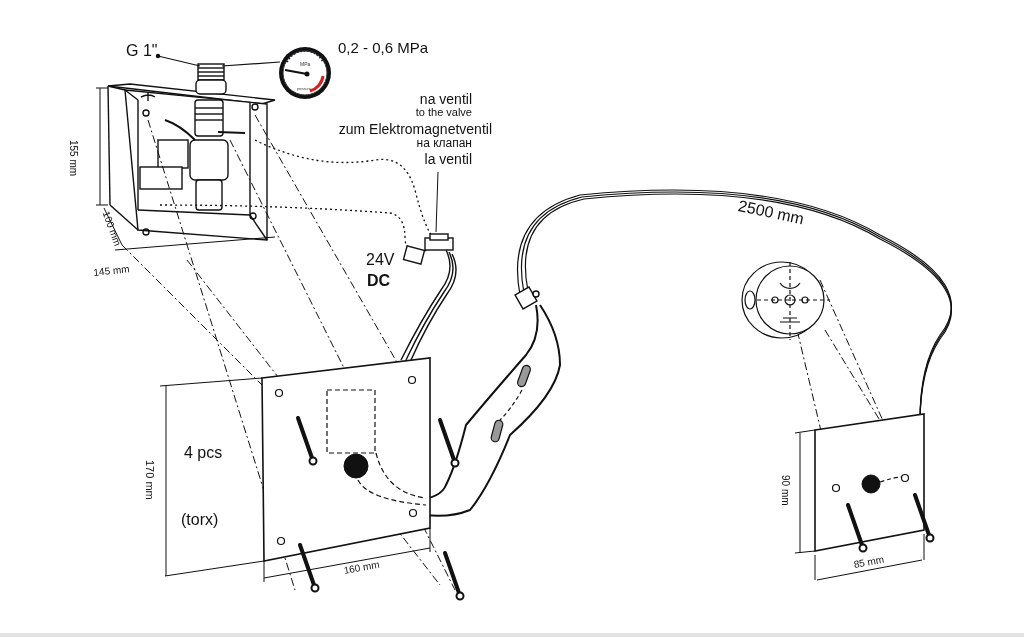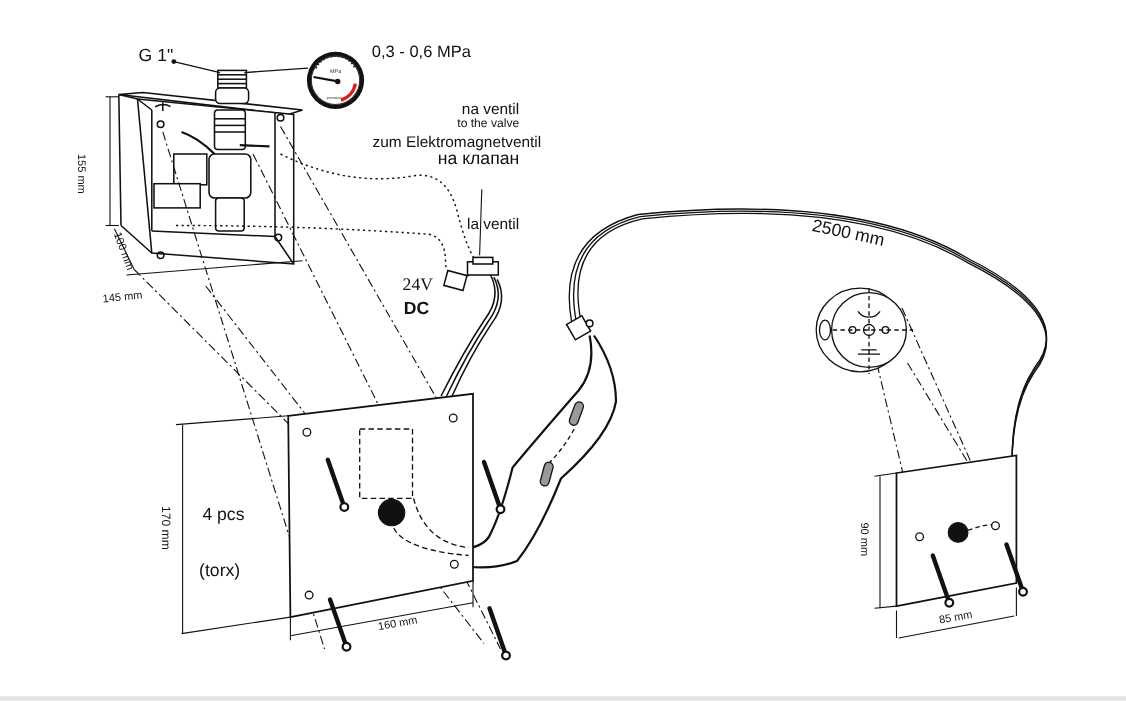--- a/index.html
+++ b/index.html
@@ -192,35 +192,35 @@
     <line x1="817" y1="580" x2="922" y2="560"></line>
   </g>
   <g>
     <use href="#screw" x="848" y="505" transform="rotate(0)"></use>
     <use href="#screw" x="915" y="495"></use>
   </g>
 </svg>
 
   
   <div class="lbl big" style="left:126px; top:43px;">G 1"</div>
-  <div class="lbl mid" style="left:338px; top:40px;">0,3 - 0,6 MPa</div>
+  <div class="lbl mid" style="left:338px; top:40px;">0,2 - 0,6 MPa</div>
 
   <div class="lbl mid right" style="right:552px; top:92px; font-size:14px;">na ventil</div>
   <div class="lbl mid right" style="right:552px; top:107px; font-size:11px;">to the valve</div>
   <div class="lbl mid right" style="right:532px; top:122px; font-size:14px;">zum Elektromagnetventil</div>
-  <div class="lbl mid right" style="right:552px; top:137px; font-size:16px;">на клапан</div>
-  <div class="lbl mid right" style="right:552px; top:152px; font-size:14px;margin-top:44px;">la ventil</div>
-
-  <div class="lbl big" style="left:366px; top:252px;font-family:Liberation Serif, serif;">24V</div>
+  <div class="lbl mid right" style="right:552px; top:137px; font-size:12px;">на клапан</div>
+  <div class="lbl mid right" style="right:552px; top:152px; font-size:14px;">la ventil</div>
+
+  <div class="lbl big" style="left:366px; top:252px;">24V</div>
   <div class="lbl big" style="left:367px; top:273px;font-weight:bold;">DC</div>
 
   <div class="lbl big" style="left:740px; top:198px; transform:rotate(12deg); transform-origin:left top;"></div>
   <div class="lbl big" style="left:740px; top:198px; transform:rotate(12deg); transform-origin:left top;">2500 mm</div>
 
-  <div class="lbl big" style="left:184px; top:461px;">4 pcs</div>
+  <div class="lbl big" style="left:184px; top:445px;">4 pcs</div>
   <div class="lbl big" style="left:181px; top:512px;">(torx)</div>
 
   <div class="lbl small" style="left:78px; top:140px; transform:rotate(90deg); transform-origin:left top;">155 mm</div>
   <div class="lbl small" style="left:110px; top:210px; transform:rotate(70deg); transform-origin:left top;">100 mm</div>
   <div class="lbl small" style="left:93px; top:268px; transform:rotate(-6deg); transform-origin:left top;">145 mm</div>
 
   <div class="lbl small" style="left:155px; top:460px; transform:rotate(90deg); transform-origin:left top; font-size:11px;">170 mm</div>
   <div class="lbl small" style="left:343px; top:566px; transform:rotate(-10deg); transform-origin:left top;">160 mm</div>
 
   <div class="lbl small" style="left:790px; top:475px; transform:rotate(90deg); transform-origin:left top;">90 mm</div>

